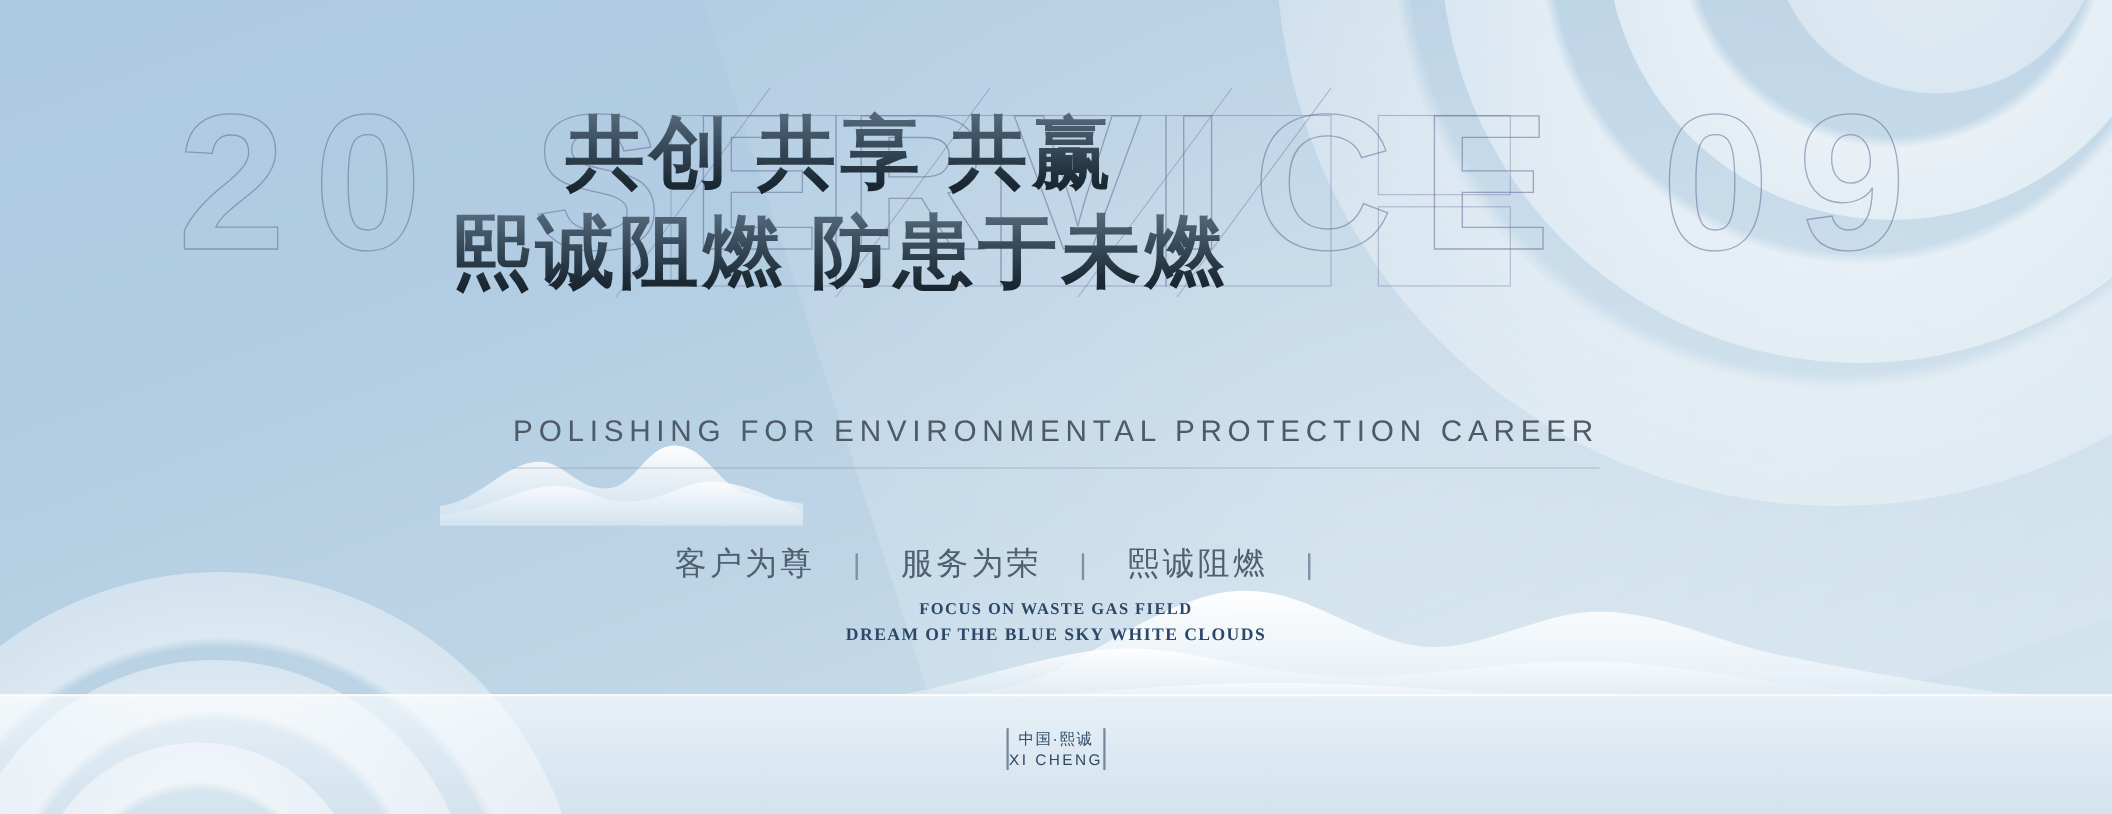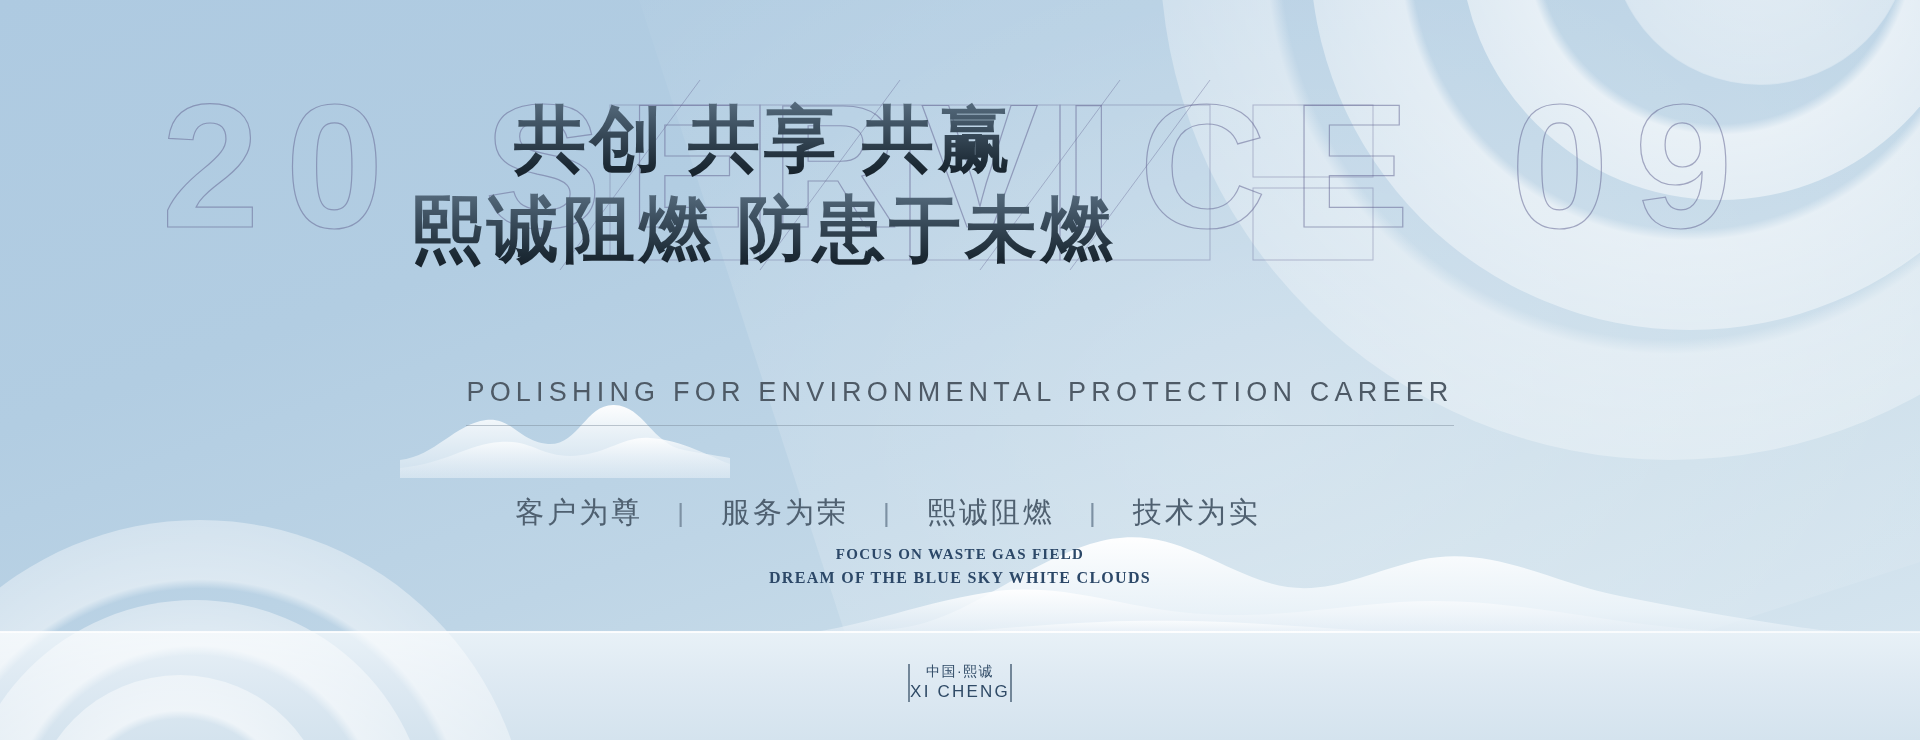--- a/index.html
+++ b/index.html
@@ -93,21 +93,21 @@
   .cloud{position:absolute;pointer-events:none;}
 
   
   .brand{
     position:absolute;left:0;width:1920px;top:662px;
     display:flex;justify-content:center;align-items:center;
   }
   .brand .bar{width:2px;height:38px;background:#5f7488;opacity:.85;}
   .brand .txt{text-align:center;color:#2f4a66;line-height:1.35;}
   .brand .cn{font-size:14px;letter-spacing:1.5px;}
-  .brand .en{font-size:17px;letter-spacing:2.2px;text-align:right;}
+  .brand .en{font-size:14px;letter-spacing:2.2px;text-align:right;}
 </style>
 </head>
 <body>
 
 <div id="banner">
 
   <div class="sheen"></div>
   <div class="ring tr1"></div>
   <div class="ring tr2"></div>
   <div class="ring tr3"></div>
@@ -156,21 +156,20 @@
     <span>POLISHING FOR ENVIRONMENTAL PROTECTION CAREER</span>
   </div>
 
   <div class="values">
     <span class="v">客户为尊</span>
     <span class="sep">|</span>
     <span class="v">服务为荣</span>
     <span class="sep">|</span>
     <span class="v">熙诚阻燃</span>
     <span class="sep">|</span>
-    <span class="v">技术为实</span>
   </div>
 
   <svg class="cloud" style="left:760px;top:530px;width:1160px;height:115px;" viewBox="0 0 1160 115">
     <defs>
       <linearGradient id="cr1" x1="0" y1="0" x2="0" y2="1">
         <stop offset="0%" stop-color="#ffffff" stop-opacity="0.98"></stop>
         <stop offset="70%" stop-color="#eef5fa" stop-opacity="0.80"></stop>
         <stop offset="100%" stop-color="#e0ebf4" stop-opacity="0.55"></stop>
       </linearGradient>
       <linearGradient id="cr2" x1="0" y1="0" x2="0" y2="1">

